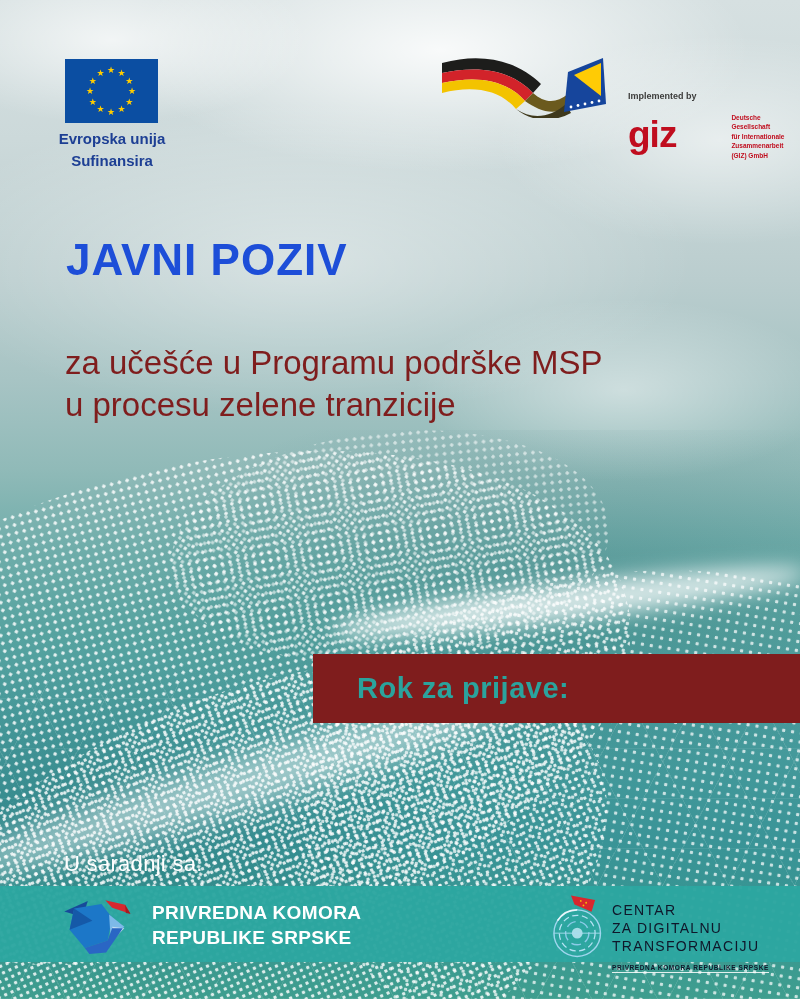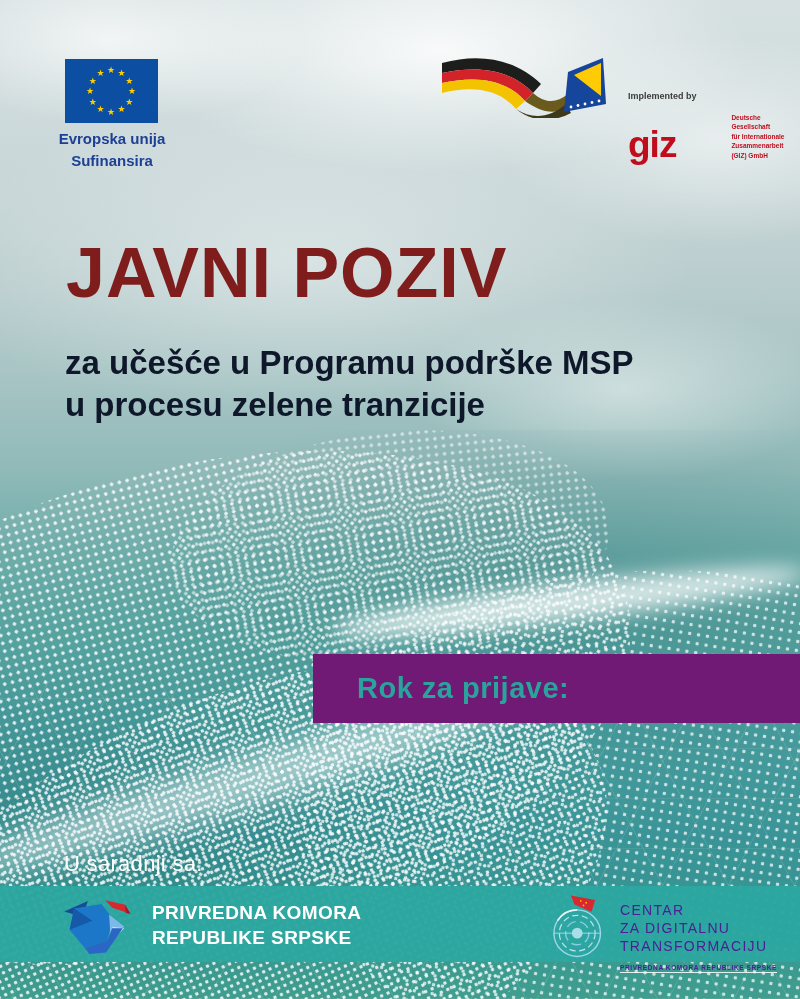--- a/index.html
+++ b/index.html
@@ -41,45 +41,45 @@
   .eu-flag{position:absolute;left:65px;top:59px;width:93px;height:64px;}
   .eu-caption{position:absolute;left:28px;top:128px;width:168px;text-align:center;
     color:#1d3f94;font-size:15px;font-weight:700;line-height:1.45;}
   .gc-ribbon{position:absolute;left:440px;top:56px;width:172px;height:62px;}
   .gc-text{position:absolute;left:455px;top:99px;color:#2f2f2f;}
   .gc-name1{font-family:"Liberation Serif",serif;font-size:26px;line-height:1.0;}
   .gc-name2{font-size:19px;font-weight:700;line-height:1.15;letter-spacing:.3px;}
   .gc-sub{margin-top:4px;color:#e30613;font-size:10.5px;font-weight:700;letter-spacing:.8px;}
   .giz-block{position:absolute;left:628px;top:91px;}
   .giz-implemented{color:#3c3c3b;font-size:9px;font-weight:600;margin-bottom:4px;}
-  .giz-row{display:flex;align-items:flex-end;gap:48px;}
+  .giz-row{display:flex;align-items:center;gap:48px;}
   .giz-word{color:#c00d1e;font-size:37px;font-weight:700;line-height:.85;letter-spacing:-1px;margin-top:4px;}
   .giz-lines{margin-left:7px;margin-top:8px;color:#c00d1e;font-size:6.5px;font-weight:700;line-height:1.45;}
 
   
-  .title{position:absolute;left:66px;top:238px;color:#7f1d1d;font-size:70px;font-weight:800;
+  .title{position:absolute;left:66px;top:238px;color:#1d4ed8;font-size:44px;font-weight:800;
     letter-spacing:1px;line-height:1.0;}
-  .subtitle{position:absolute;left:65px;top:342px;color:#0f172a;font-size:33px;font-weight:700;line-height:1.28;}
-
-  
-  .deadline-box{position:absolute;left:313px;top:654px;width:487px;height:69px;background:#701a75;
+  .subtitle{position:absolute;left:65px;top:342px;color:#7f1d1d;font-size:33px;font-weight:400;line-height:1.28;}
+
+  
+  .deadline-box{position:absolute;left:313px;top:654px;width:487px;height:69px;background:#7f1d1d;
     display:flex;align-items:center;padding-left:44px;}
   .deadline-label{color:#2ba39d;font-size:29px;font-weight:800;letter-spacing:.5px;}
   .deadline-date{color:#2ba39d;font-size:29px;font-weight:800;letter-spacing:.5px;margin-left:38px;}
 
   
   .partnership-label{position:absolute;left:64px;top:851px;color:#ffffff;font-size:22px;font-weight:400;
     letter-spacing:.3px;text-shadow:0 0 6px rgba(30,110,110,.4);}
   .partner-bar{position:absolute;left:0;top:886px;width:800px;height:76px;background:rgba(44,166,160,.97);}
   .pkrs{position:absolute;left:62px;top:7px;display:flex;align-items:center;}
   .pkrs-icon{width:76px;height:66px;}
   .pkrs-text{margin-left:14px;color:#fff;font-size:19px;font-weight:800;line-height:1.3;letter-spacing:.4px;}
   .cdt{position:absolute;left:546px;top:6px;display:flex;align-items:flex-start;}
   .cdt-icon{width:66px;height:68px;}
-  .cdt-text{margin-left:8px;margin-top:9px;color:#4c1d95;}
+  .cdt-text{margin-top:9px;color:#0f172a;}
   .cdt-line{font-size:14px;font-weight:500;letter-spacing:1.3px;line-height:1.3;}
   .cdt-subline{margin-top:2px;font-size:6.5px;font-weight:700;letter-spacing:.6px;
     border-bottom:1px solid rgba(255,255,255,.85);padding-bottom:1px;display:inline-block;}
 </style>
 </head>
 <body>
 
 <div class="poster">
 
   <div class="bg bg-base"></div>

